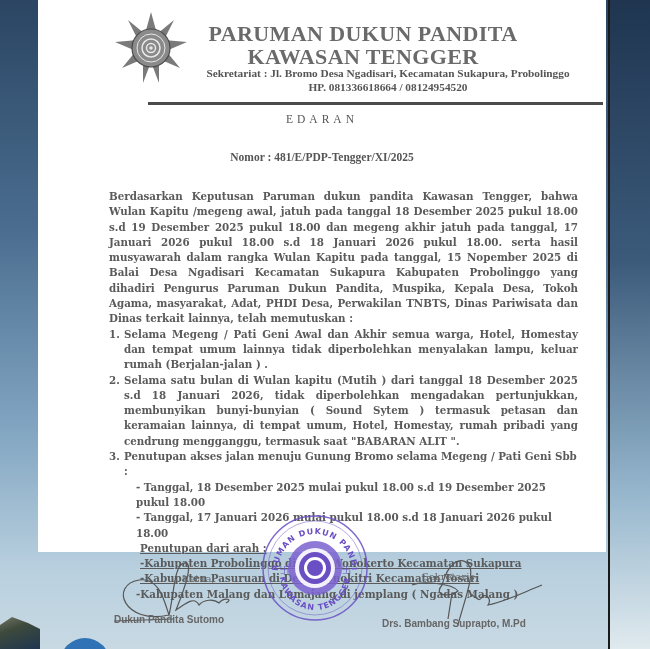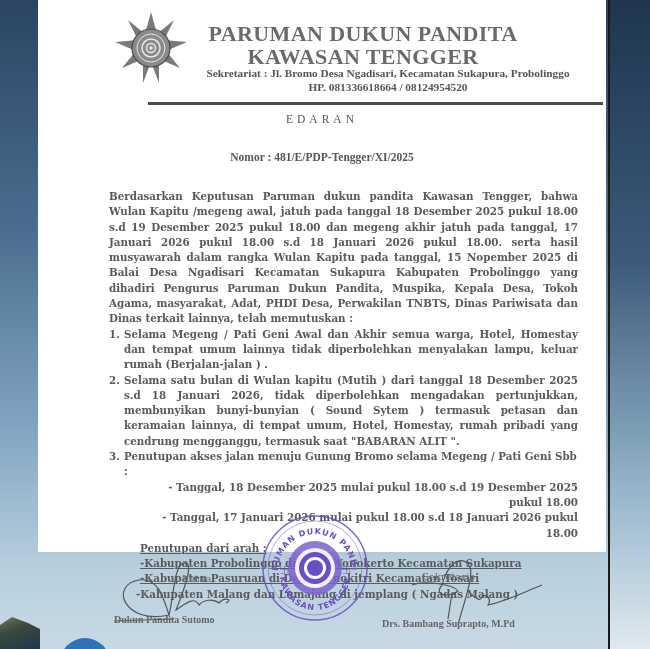--- a/index.html
+++ b/index.html
@@ -46,35 +46,35 @@
   }
   .body-text {
     position: absolute; left: 71px; top: 153px; width: 469px;
     font-family: "DejaVu Serif", serif; font-weight: bold; color: #5a5a5a;
     font-size: 10.3px; line-height: 15.3px; text-align: justify; margin-top: 36px;
   }
   .body-text p { margin: 0; }
   .list-item { display: flex; margin: 0; }
   .list-num { width: 15px; flex: none; }
   .list-body { flex: 1; text-align: justify; }
-  .sub { padding-left: 12px; text-align: right; }
+  .sub { padding-left: 12px; text-align: left; }
   .sub2 { padding-left: 16px; text-align: left; text-decoration: underline; }
   .sub3 { padding-left: 12px; text-align: left; }
   .sig-left {
     position: absolute; left: 76px; top: 555px; width: 160px; height: 80px;
   }
   .sig-right {
     position: absolute; left: 344px; top: 563px; width: 170px; height: 70px;
   }
   .sig-title {
     position: absolute; font-family: "DejaVu Serif", serif; font-weight: normal;
     color: #6a6a6a; font-size: 10px;
   }
   .sig-name {
-    position: absolute; font-family: Liberation Serif, serif; font-weight: bold;
+    position: absolute; font-family: Liberation Sans, sans-serif; font-weight: bold;
     color: #666; font-size: 10px; white-space: nowrap;
   }
   .stamp { position: absolute; left: 222px; top: 513px; width: 110px; height: 110px; }
   .blue-circle {
     position: absolute; left: 60px; top: 638px; width: 50px; height: 50px;
     border-radius: 50%; background: #2f72b5;
   }
 </style>
 </head>
 <body>

